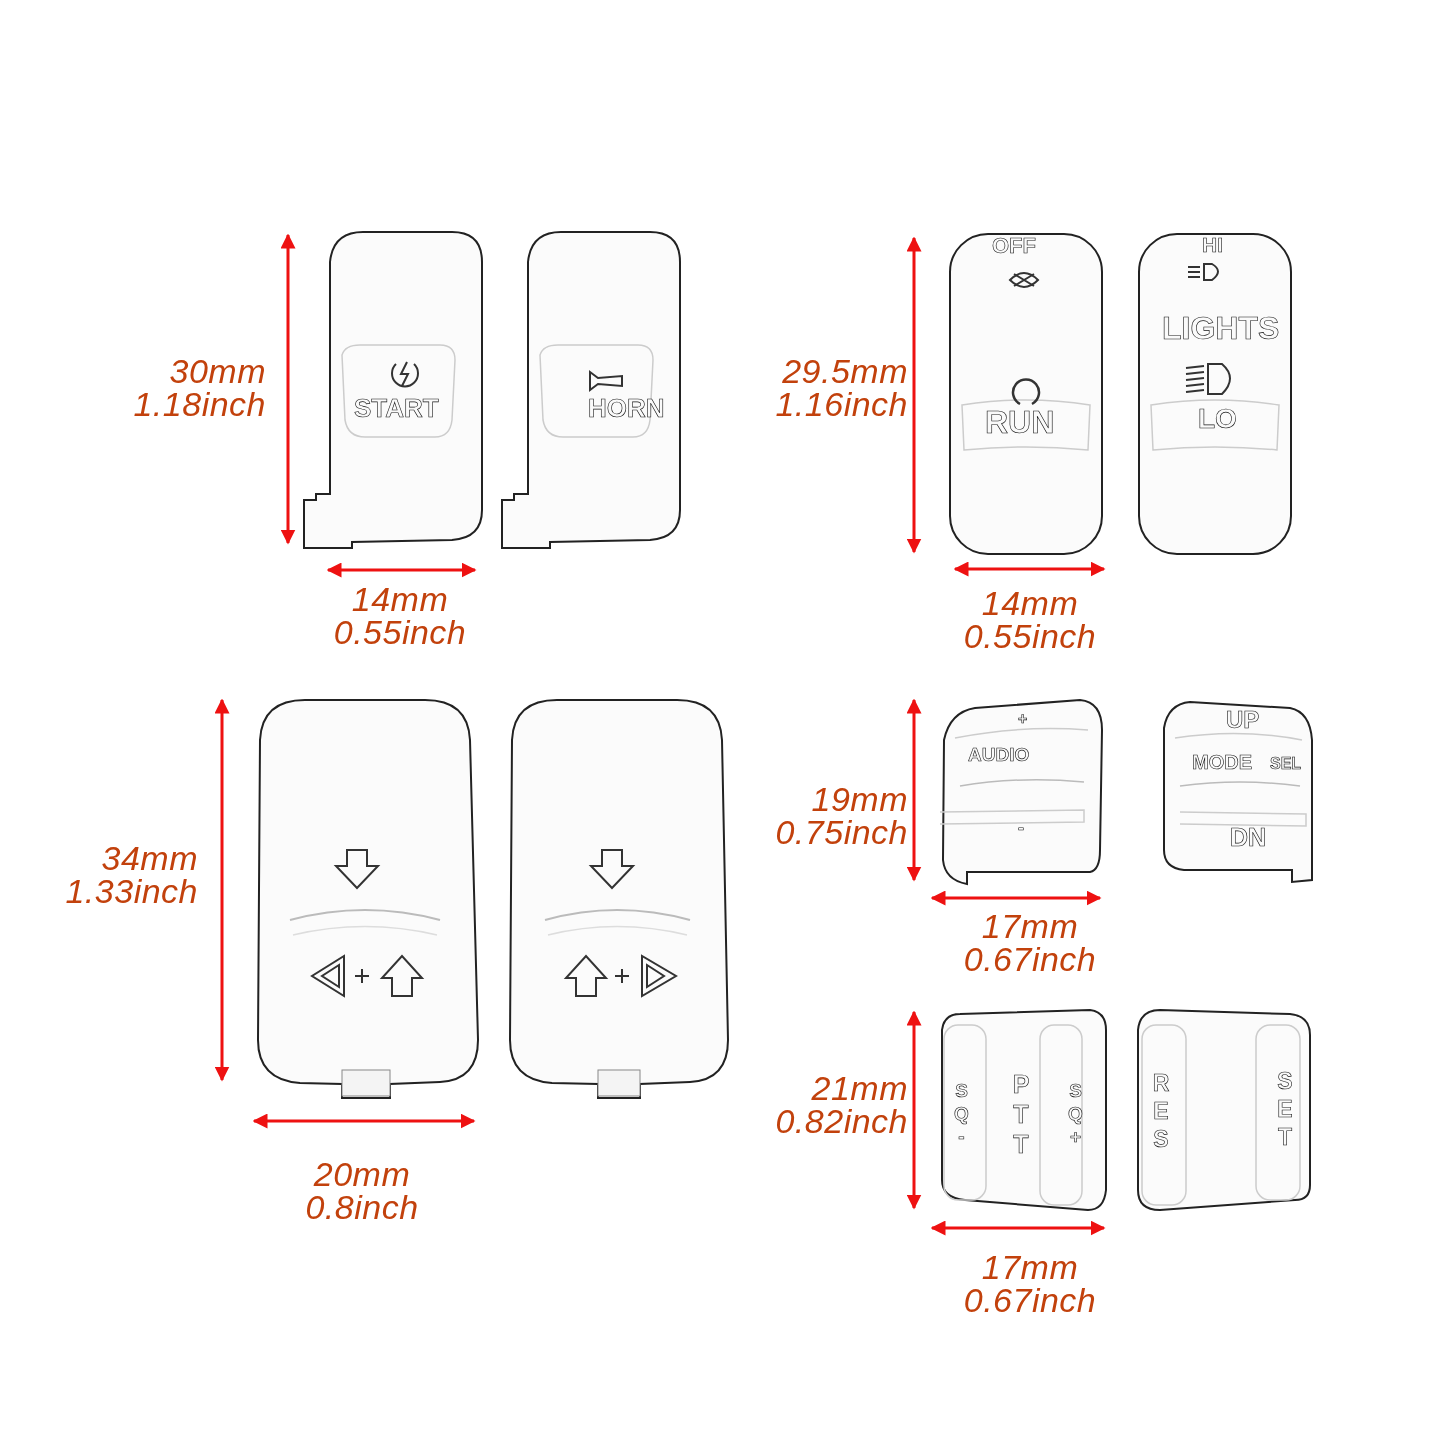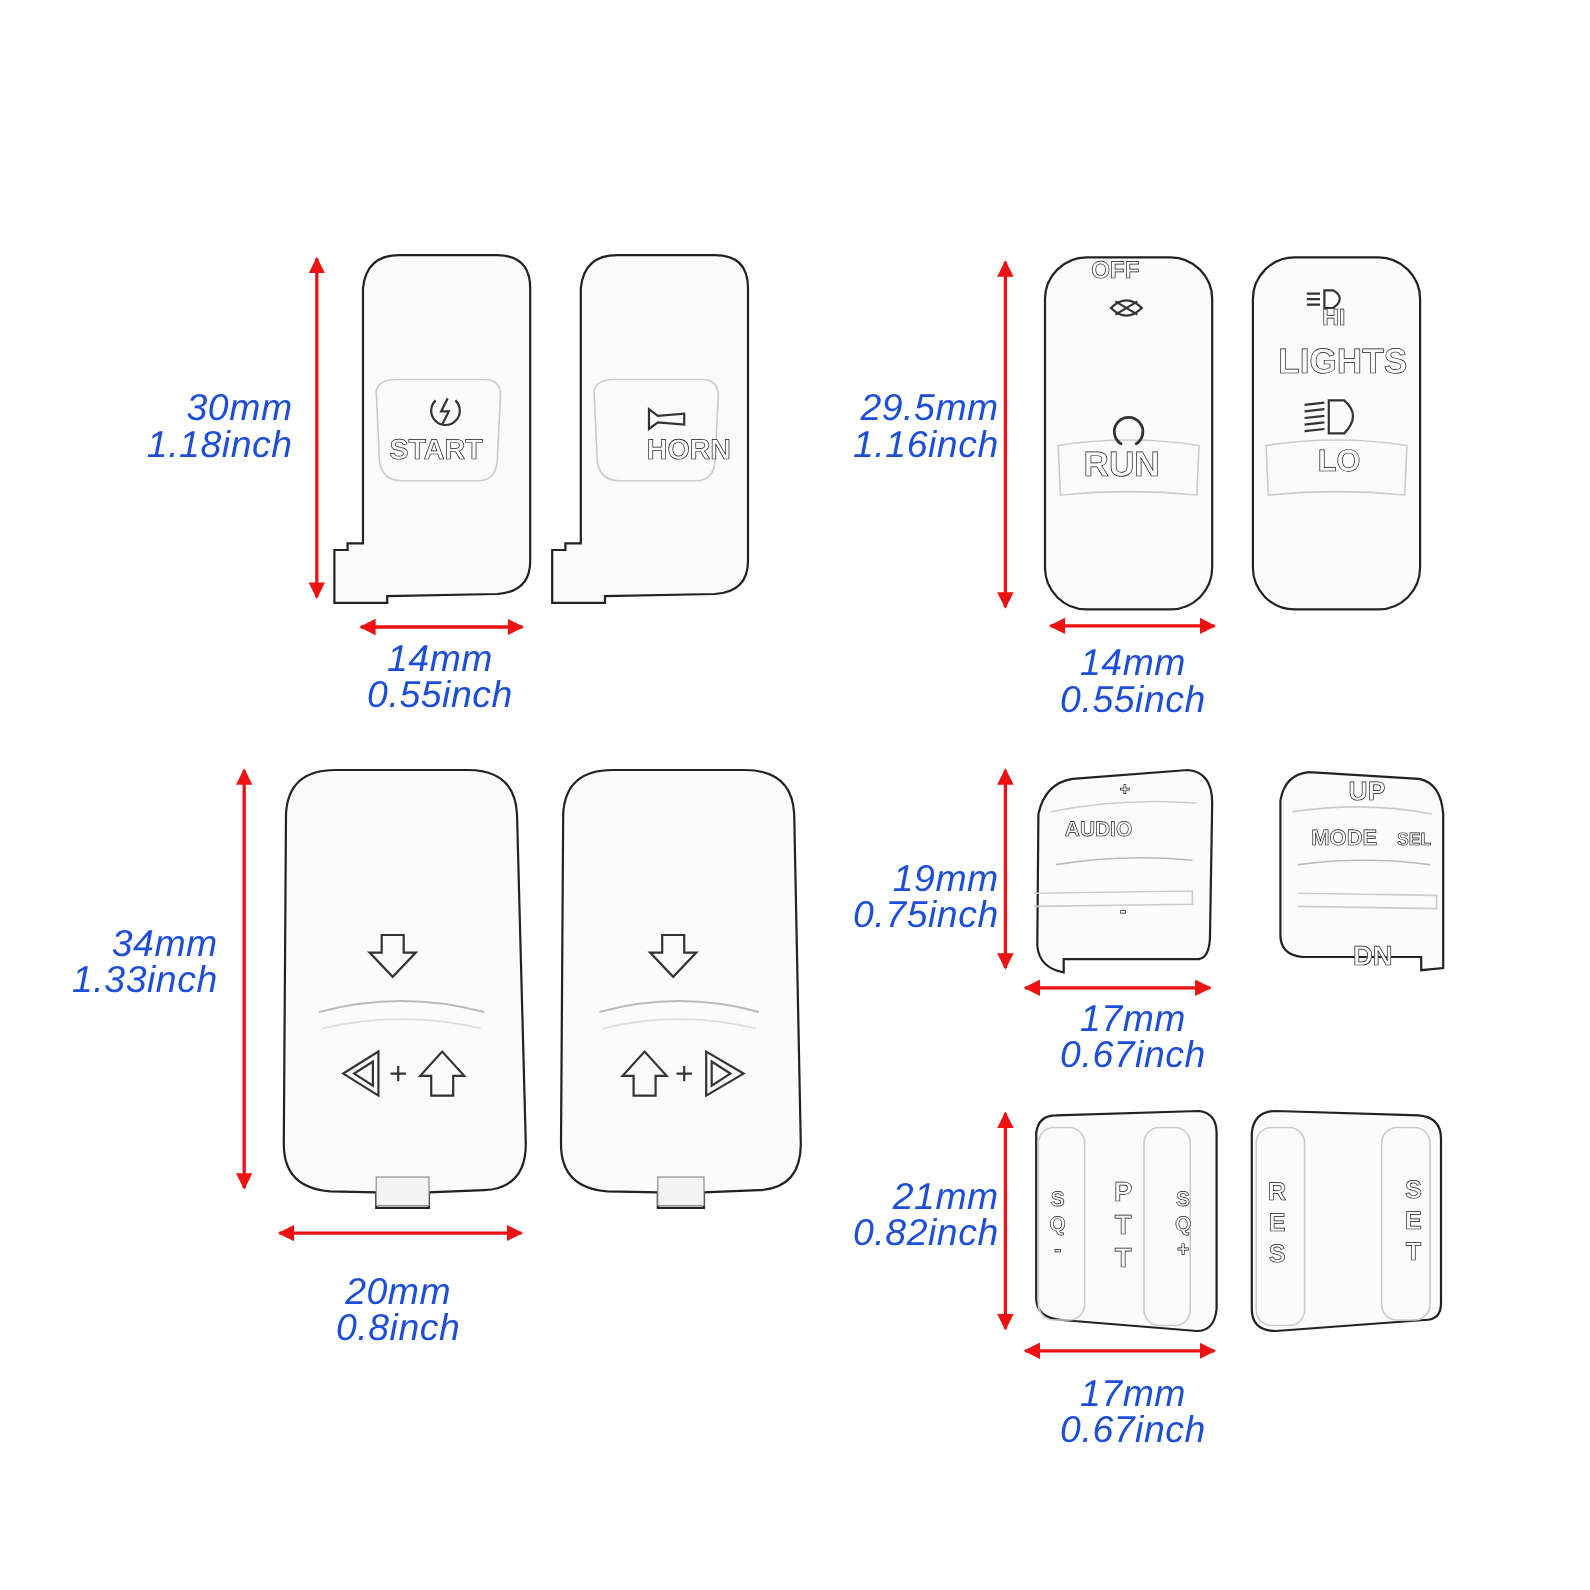--- a/index.html
+++ b/index.html
@@ -1,18 +1,18 @@
 <!DOCTYPE html>
 <html><head>
 <meta charset="utf-8">
 <style>
   html, body { margin:0; padding:0; background:#ffffff; }
   body { width:1445px; height:1445px; position:relative; overflow:hidden;
          font-family:"Liberation Sans", sans-serif; }
-  .dim { position:absolute; color:#1d4ed8; font-style:italic; font-size:34px; line-height:33px;
+  .dim { position:absolute; color:#c2410c; font-style:italic; font-size:34px; line-height:33px;
          font-family:"Liberation Sans", sans-serif; letter-spacing:0.5px; }
   .dim.right { text-align:right; }
   .dim.center { text-align:center; }
   .dim span { display:block; }
   svg.layer { position:absolute; left:0; top:0; }
   .lbl { position:absolute; font-family:"Liberation Sans", sans-serif; font-weight:bold;
          color:#222; background:transparent; text-shadow:0 0 1px #fff;
          -webkit-text-stroke:0.6px #111; color:#fafafa; }
   .lbl.v { writing-mode:vertical-rl; text-orientation:upright; letter-spacing:2px; }
 </style>
@@ -136,31 +136,31 @@
 
   <line x1="914" y1="1012" x2="914" y2="1208" stroke="#ee1111" stroke-width="3" marker-start="url(#ah)" marker-end="url(#ah)"></line>
   <line x1="932" y1="1228" x2="1104" y2="1228" stroke="#ee1111" stroke-width="3" marker-start="url(#ah)" marker-end="url(#ah)"></line>
 </svg>
 
 <div class="lbl" style="left:354px;top:393px;font-size:26px;">START</div>
 <div class="lbl" style="left:588px;top:393px;font-size:26px;">HORN</div>
 
 <div class="lbl" style="left:992px;top:233px;font-size:22px;">OFF</div>
 <div class="lbl" style="left:985px;top:404px;font-size:32px;">RUN</div>
-<div class="lbl" style="left:1202px;top:233px;font-size:21px;margin-top:44px;">HI</div>
+<div class="lbl" style="left:1202px;top:233px;font-size:21px;">HI</div>
 <div class="lbl" style="left:1162px;top:310px;font-size:32px;">LIGHTS</div>
 <div class="lbl" style="left:1198px;top:403px;font-size:28px;">LO</div>
 
 <div class="lbl" style="left:1018px;top:710px;font-size:16px;">+</div>
 <div class="lbl" style="left:968px;top:744px;font-size:19px;">AUDIO</div>
 <div class="lbl" style="left:1018px;top:818px;font-size:18px;">-</div>
 <div class="lbl" style="left:1226px;top:706px;font-size:24px;">UP</div>
 <div class="lbl" style="left:1192px;top:751px;font-size:20px;">MODE</div>
 <div class="lbl" style="left:1270px;top:755px;font-size:16px;">SEL</div>
-<div class="lbl" style="left:1230px;top:823px;font-size:25px;margin-top:32px;">DN</div>
+<div class="lbl" style="left:1230px;top:823px;font-size:25px;">DN</div>
 
 <div class="lbl v" style="left:950px;top:1080px;font-size:19px;">SQ-</div>
 <div class="lbl v" style="left:1006px;top:1070px;font-size:25px;">PTT</div>
 <div class="lbl v" style="left:1064px;top:1080px;font-size:19px;">SQ+</div>
 <div class="lbl v" style="left:1147px;top:1070px;font-size:23px;">RES</div>
 <div class="lbl v" style="left:1271px;top:1068px;font-size:23px;">SET</div>
 
 <div class="dim right" style="left:100px;top:355px;width:166px;">
   <span>30mm</span>
   <span>1.18inch</span>

